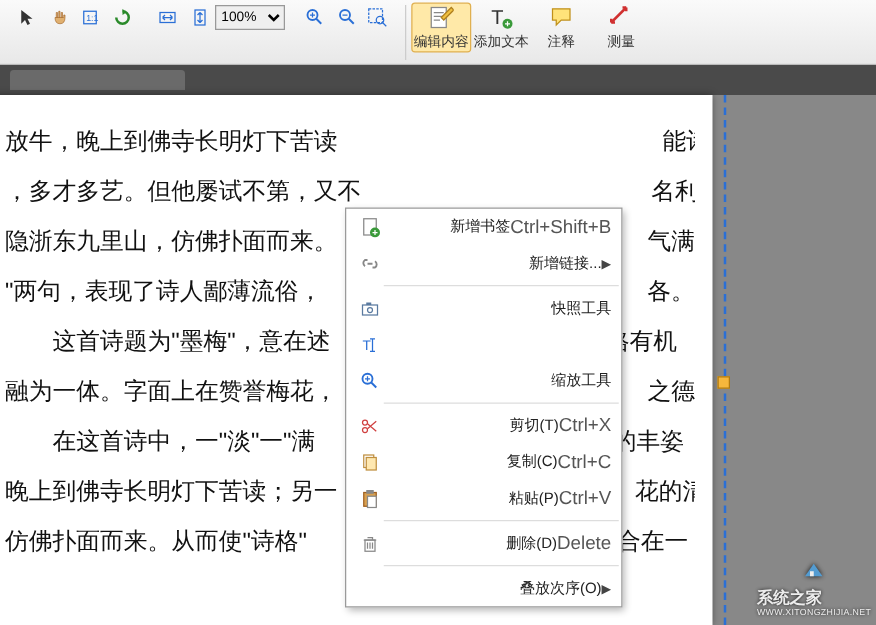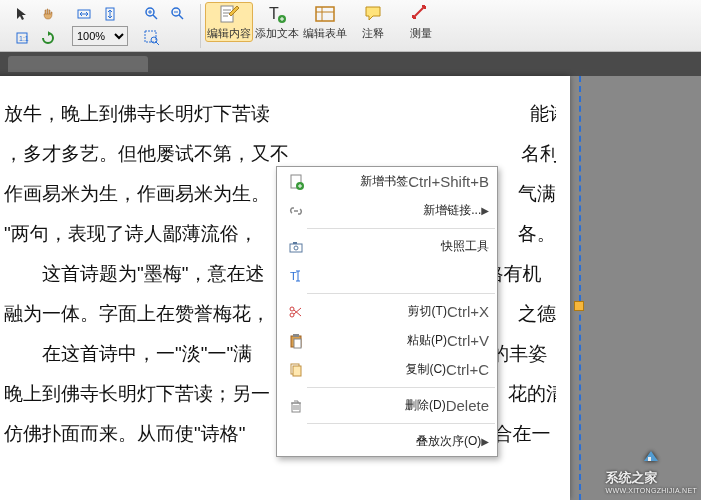--- a/index.html
+++ b/index.html
@@ -1,20 +1,20 @@
 <!DOCTYPE html>
 <html><head>
 <meta charset="utf-8">
 <style>
 * { margin: 0; padding: 0; box-sizing: border-box; font-family: "Microsoft YaHei", sans-serif; }
 body { width: 701px; height: 500px; background: #fff; overflow: hidden; position: relative; }
 
 
 .toolbar { height: 52px; background: linear-gradient(#fafafa,#e8e8e8); border-bottom: 1px solid #bbb; display: flex; align-items: flex-start; padding: 2px 4px; }
-.tgroup { display: flex; flex-direction: column; align-items: flex-start; padding: 0 6px; }
+.tgroup { display: flex; flex-direction: row; align-items: center; padding: 0 6px; }
 .trow { display: flex; gap: 2px; }
 .tbtn { width: 24px; height: 24px; border: 1px solid transparent; border-radius: 3px; display: flex; align-items: center; justify-content: center; cursor: pointer; }
 .bigbtn { width: 48px; height: 40px; display: flex; flex-direction: column; align-items: center; justify-content: center; cursor: pointer; font-size: 11px; color: #333; border: 1px solid transparent; border-radius: 3px; }
 .bigbtn.active { background: #ffe9a8; border-color: #e0b050; }
 .bigbtn svg, .bigbtn .ico { margin-bottom: 2px; }
 .zoom-sel { width: 56px; height: 20px; font-size: 11px; border: 1px solid #999; }
 .sep { width: 1px; height: 44px; background: #ccc; margin: 2px 4px; }
 
 
 .tabstrip { height: 24px; background: #4a4a4a; position: relative; }
@@ -129,47 +129,40 @@
   <div class="bigbtn">
     <svg class="ico" width="20" height="20">
         <text x="2" y="15" font-size="16" font-family="serif" fill="#333">T</text>
         <circle cx="15" cy="15" r="4" fill="#3a9a3a"></circle>
         <path d="M13 15 h4 M15 13 v4" stroke="#fff"></path>
       </svg>
     <span>添加文本</span>
   </div>
   <div class="bigbtn">
     <svg class="ico" width="20" height="20">
-        <rect x="1" y="3" width="18" height="14" fill="none" stroke="#c08020" stroke-width="1.5"></rect>
-        <path d="M1 8 h18 M7 3 v14" stroke="#c08020"></path>
-      </svg>
-    <span>编辑表单</span>
-  </div>
-  <div class="bigbtn">
-    <svg class="ico" width="20" height="20">
         <path d="M3 3 L17 3 L17 12 L10 12 L6 16 L6 12 L3 12 Z" fill="#ffe37a" stroke="#c0901a"></path>
       </svg>
     <span>注释</span>
   </div>
   <div class="bigbtn">
     <svg class="ico" width="20" height="20">
         <path d="M2 14 L14 2" stroke="#d03030" stroke-width="2"></path>
         <path d="M2 14 l3 0 M2 14 l0 -3 M14 2 l-3 0 M14 2 l0 3" stroke="#d03030" stroke-width="2"></path>
       </svg>
     <span>测量</span>
   </div>
 </div>
 
 <div class="tabstrip"></div>
 
 <div class="content">
   <div class="paper">
     <p><span>放牛，晚上到佛寺长明灯下苦读</span><span style="display:inline-block;width:260px"></span><span>能诗善</span></p>
     <p><span>，多才多艺。但他屡试不第，又不</span><span style="display:inline-block;width:232px"></span><span>名利禄，</span></p>
-    <p><span>作画易米为生，作画易米为生。</span><span style="display:inline-block;width:248px"></span><span>气满乾</span></p>
+    <p><span>隐浙东九里山，仿佛扑面而来。</span><span style="display:inline-block;width:248px"></span><span>气满乾</span></p>
     <p><span>"两句，表现了诗人鄙薄流俗，</span><span style="display:inline-block;width:260px"></span><span>各。</span></p>
     <p><span>　　这首诗题为"墨梅"，意在述</span><span style="display:inline-block;width:220px"></span><span>格有机</span></p>
     <p><span>融为一体。字面上在赞誉梅花，</span><span style="display:inline-block;width:248px"></span><span>之德。</span></p>
     <p><span>　　在这首诗中，一"淡"一"满</span><span style="display:inline-block;width:238px"></span><span>的丰姿</span></p>
     <p><span>晚上到佛寺长明灯下苦读；另一</span><span style="display:inline-block;width:238px"></span><span>花的清</span></p>
     <p><span>仿佛扑面而来。从而使"诗格"</span><span style="display:inline-block;width:248px"></span><span>合在一</span></p>
   </div>
   <div class="rt-guide"></div>
   <div class="rt-handle"></div>
 
@@ -206,52 +199,62 @@
       <span class="lbl">快照工具</span>
     </div>
     <div class="item">
       <span class="ico">
           <svg width="16" height="16">
             <text x="2" y="12" font-size="11" fill="#2a6fd6">T</text>
             <path d="M10 3 v10 M8 3 h4 M8 13 h4" stroke="#2a6fd6"></path>
           </svg>
         </span>
     </div>
+    <div class="item">
+      <span class="ico">
+          <svg width="16" height="16">
+            <circle cx="6" cy="6" r="4" fill="none" stroke="#2a6fd6" stroke-width="1.5"></circle>
+            <path d="M9 9 L13 13" stroke="#2a6fd6" stroke-width="1.5"></path>
+            <path d="M4 6 h4 M6 4 v4" stroke="#2a6fd6"></path>
+          </svg>
+        </span>
+      <span class="lbl">缩放工具</span>
+    </div>
     <div class="msep"></div>
     <div class="item">
       <span class="ico">
           <svg width="16" height="16">
             <circle cx="4" cy="11" r="2" fill="none" stroke="#d04040"></circle>
             <circle cx="4" cy="5" r="2" fill="none" stroke="#d04040"></circle>
             <path d="M6 6 L13 12 M6 10 L13 4" stroke="#d04040"></path>
           </svg>
         </span>
       <span class="lbl">剪切(T)</span>
       <span class="sc">Ctrl+X</span>
     </div>
     <div class="item">
       <span class="ico">
           <svg width="16" height="16">
+            <rect x="3" y="2" width="8" height="10" fill="#fff" stroke="#c09040"></rect>
+            <rect x="5" y="4" width="8" height="10" fill="#ffe8b0" stroke="#c09040"></rect>
+          </svg>
+        </span>
+      <span class="lbl">复制(C)</span>
+      <span class="sc">Ctrl+C</span>
+    </div>
+    <div class="item">
+      <span class="ico">
+          <svg width="16" height="16">
             <rect x="3" y="3" width="10" height="11" fill="#d8a050" stroke="#a06020"></rect>
             <rect x="5" y="1" width="6" height="3" fill="#888"></rect>
             <rect x="6" y="6" width="7" height="9" fill="#fff" stroke="#888"></rect>
           </svg>
         </span>
       <span class="lbl">粘贴(P)</span>
       <span class="sc">Ctrl+V</span>
-    </div>
-    <div class="item">
-      <span class="ico">
-          <svg width="16" height="16">
-            <rect x="3" y="2" width="8" height="10" fill="#fff" stroke="#c09040"></rect>
-            <rect x="5" y="4" width="8" height="10" fill="#ffe8b0" stroke="#c09040"></rect>
-          </svg>
-        </span>
-      <span class="lbl">复制(C)</span>
-      <span class="sc">Ctrl+C</span>
     </div>
     <div class="msep"></div>
     <div class="item">
       <span class="ico">
           <svg width="16" height="16">
             <rect x="4" y="5" width="8" height="9" fill="none" stroke="#888"></rect>
             <path d="M3 5 h10 M6 3 h4 v2" stroke="#888" fill="none"></path>
             <path d="M6 7 v5 M8 7 v5 M10 7 v5" stroke="#888"></path>
           </svg>
         </span>

